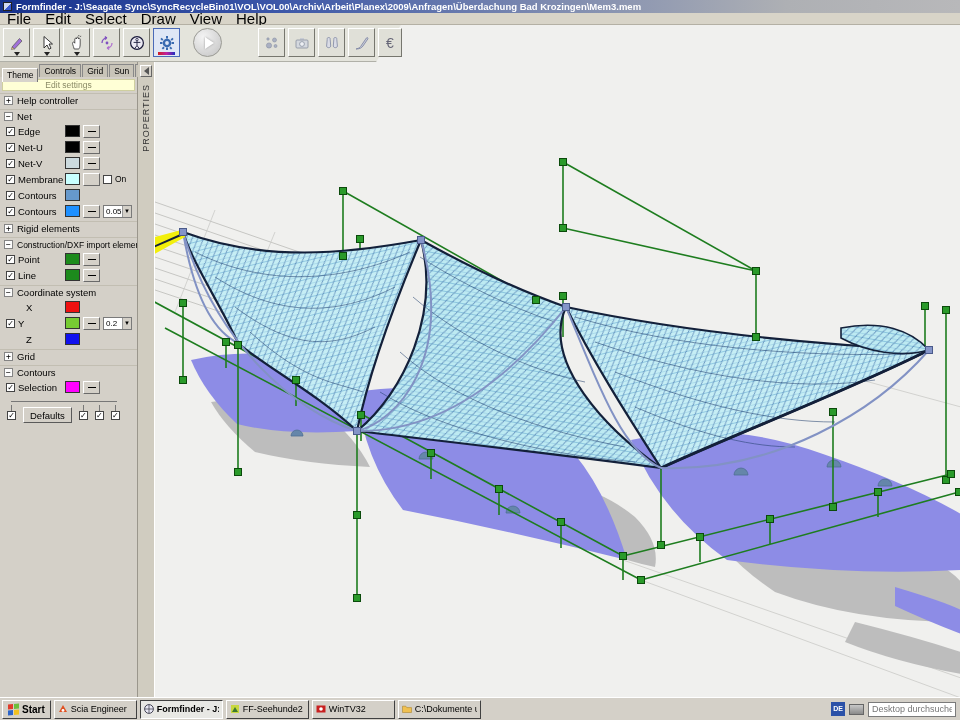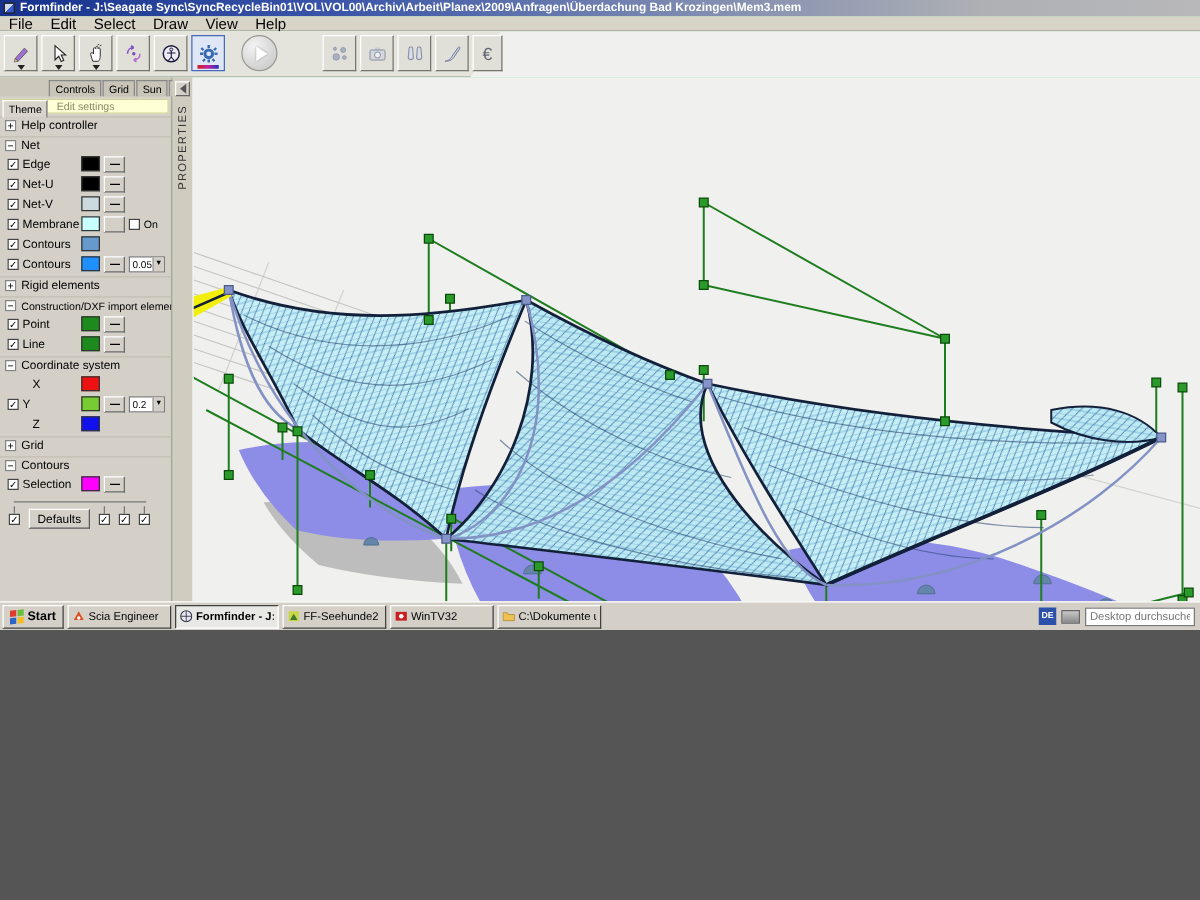--- a/index.html
+++ b/index.html
@@ -1,29 +1,29 @@
 <!DOCTYPE html>
 <html style="--sc-bg: #f0f0ee; --sc-membrane: #c6eef5; --sc-mesh-line: #3d6ca6; --sc-edge: #13203a; --sc-cable: #8292c4; --sc-green: #1e7d1f; --sc-node: #2a9a2a; --sc-node-border: #0b4a0b; --sc-peak-node: #8494c8; --sc-shadow-purple: #8d8ce6; --sc-shadow-gray: #bdbdbd; --sc-ground-line: #c6c6c3; --sc-bush: #6586aa; --sc-marker-yellow: #f2ef0c;"><head>
 <meta charset="utf-8">
 <style>
   html,body{margin:0;padding:0;background:#555;}
   *{box-sizing:border-box;}
-  .screen{position:relative;width:960px;height:504px;background:#86efac;overflow:hidden;
+  .screen{position:relative;width:960px;height:720px;background:#be185d;overflow:hidden;
           font-family:"Liberation Sans",sans-serif;color:#000;padding-left:38px;}
   
   .titlebar{position:absolute;left:0;top:0;width:960px;height:13px;
     background:linear-gradient(90deg,#16318c 0%,#3a55a8 28%,#7f8cb0 58%,#aeb0b4 82%,#b8b8ba 100%);
     display:flex;align-items:center;gap:4px;padding:0 3px;}
   .titlebar .appicon{width:9px;height:9px;flex:none;background:
       linear-gradient(135deg,#d0d8f0 0 50%,#3a5ad0 50% 100%);border:1px solid #222;}
   .titlebar .ttext{color:#fff;font-size:9.5px;font-weight:bold;white-space:nowrap;overflow:hidden;}
   
   .menubar{position:absolute;left:0;top:13px;width:960px;height:12px;background:#d8d4c8;
     border-bottom:1px solid #b4b0a4;display:flex;align-items:center;}
-  .menubar span{font-size:12px;padding:0 7px;}
+  .menubar span{font-size:15px;padding:0 7px;}
   
   .toolrow{position:absolute;left:0;top:25px;width:960px;height:37px;background:#f0f0ee;}
   .toolpanel{position:absolute;left:0;top:0;width:402px;height:37px;background:#e4e4dc;
     clip-path:polygon(0 0,401px 0,376px 37px,0 37px);border-bottom:1px solid #b0b0a8;}
   .tbtn{position:absolute;top:3px;width:27px;height:29px;background:#e0e0d8;
     border:1px solid;border-color:#fff #76766e #76766e #fff;display:flex;align-items:center;justify-content:center;padding:0;}
   .tbtn.active{border:1px solid #4a6ab8;background:#dfe7f6;}
   .tbtn .ddn{position:absolute;bottom:0px;left:10px;width:0;height:0;
     border-left:3px solid transparent;border-right:3px solid transparent;border-top:4px solid #222;}
   .gearbar{position:absolute;bottom:1px;left:4px;width:17px;height:3px;
@@ -45,21 +45,21 @@
   .s-sq{display:flex;gap:3px;margin-top:2px;}
   .s-sq i{width:4px;height:4px;display:block;}
   .carl{font-size:11px;font-weight:bold;color:#d42a2a;font-style:italic;}
   .tensa svg{display:block;}
   
   .panel{position:absolute;left:0;top:62px;width:138px;height:635px;background:#d4d0c8;
     border-right:1px solid #9a968c;}
   .tabstrip{display:flex;align-items:flex-end;height:15px;padding-left:2px;background:#ccc8bc;}
   .tab{font-size:8.5px;padding:1px 4px 1px;background:#c8c4b8;border:1px solid #888;border-bottom:none;
     margin-right:1px;white-space:nowrap;}
-  .tab.active{background:#d8d4cc;position:relative;top:17px;padding-bottom:2px;border-color:#fff #777 #d8d4cc #fff;}
+  .tab.active{background:#d8d4cc;position:relative;top:5px;padding-bottom:2px;border-color:#fff #777 #d8d4cc #fff;}
   .banner{height:12px;margin:2px 2px 1px;background:#ffffd6;border:1px solid #cfcf9f;
     font-size:8.5px;color:#8a8a66;text-align:center;line-height:10px;}
   .sect{display:flex;align-items:center;gap:4px;height:14px;padding-left:4px;margin-top:2px;
     border-top:1px solid #c2beb2;}
   .pm{width:9px;height:9px;flex:none;border:1px solid #848484;background:#fcfcfc;font-size:8px;
     line-height:7px;text-align:center;font-family:"DejaVu Sans Mono",monospace;}
   .sectlabel{font-size:9.5px;white-space:nowrap;overflow:hidden;}
   .prow{display:flex;align-items:center;height:16px;padding-left:6px;gap:3px;}
   .cb{width:9px;height:9px;flex:none;background:#fff;border:1px solid #444;font-size:8px;
     line-height:8px;text-align:center;}

